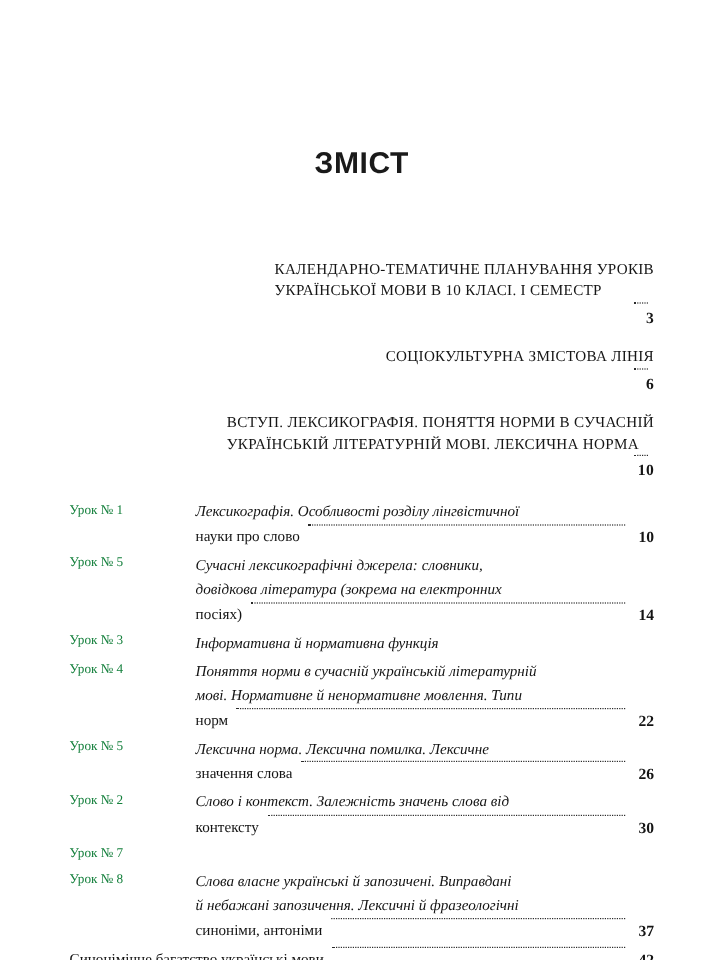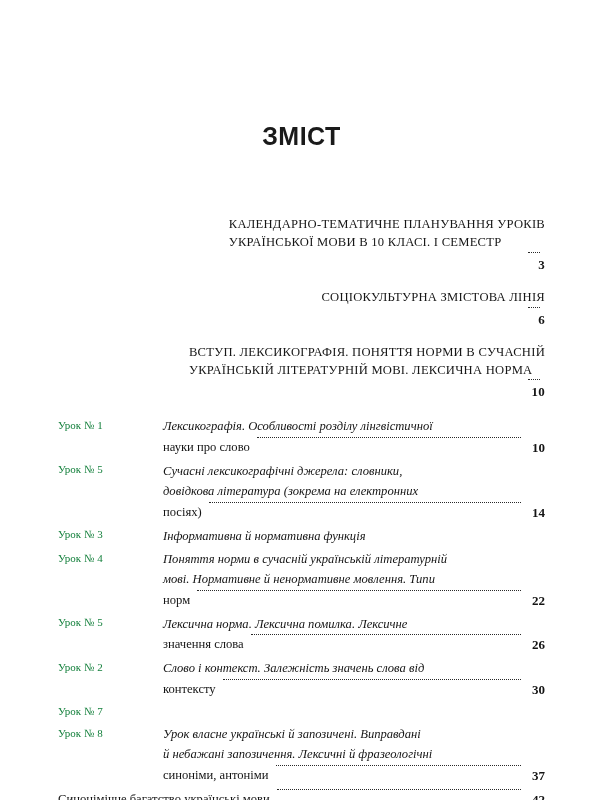--- a/index.html
+++ b/index.html
@@ -209,21 +209,21 @@
               <span class="pg">30</span>
             </div>
           </div>
         </div>
         <div class="lesson-row">
           <div class="lesson-label">Урок № 7</div>
         </div>
         <div class="lesson-row">
           <div class="lesson-label">Урок № 8</div>
           <div class="lesson-body">
-            <span class="lesson-line">Урок власне українські й запозичені. Виправдані</span>
+            <span class="lesson-line">Слова власне українські й запозичені. Виправдані</span>
             <span class="lesson-line">й небажані запозичення. Лексичні й фразеологічні</span>
             <div class="lesson-tail">
               <span class="last">синоніми, антоніми</span>
               <span class="leader"></span>
               <span class="pg">37</span>
             </div>
           </div>
         </div>
         <div class="lesson-row">
           <div class="lesson-body">

